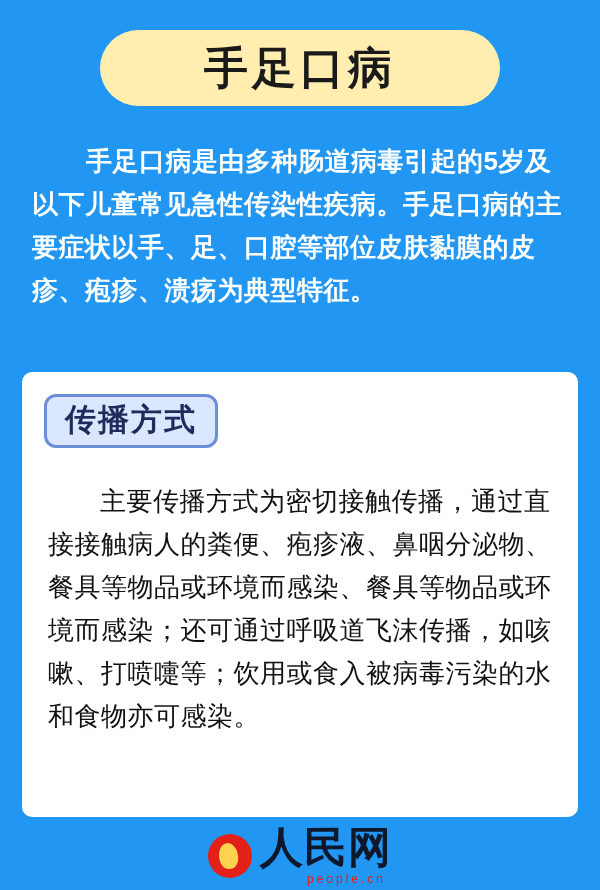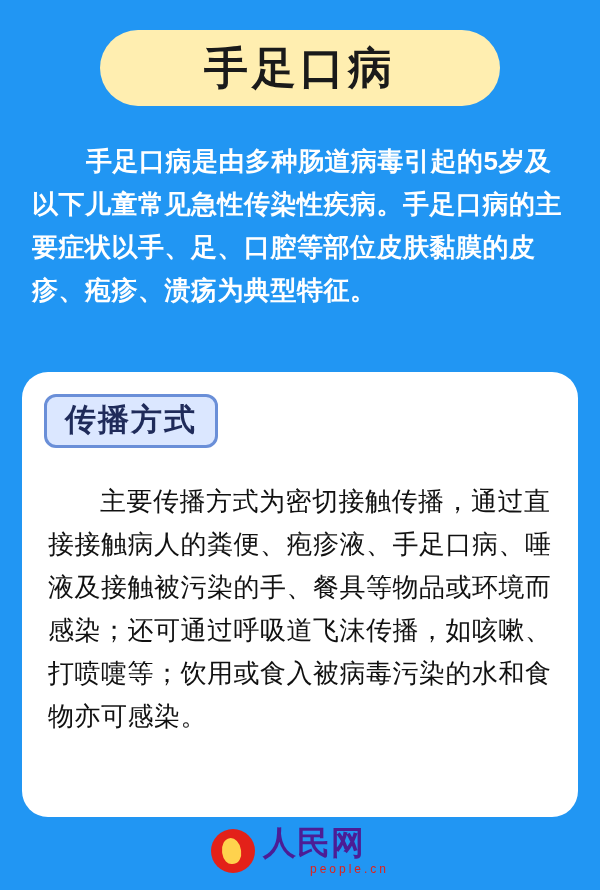--- a/index.html
+++ b/index.html
@@ -55,21 +55,21 @@
     letter-spacing: 0.5px;
   }
   
   .card {
     position: absolute;
     left: 22px;
     top: 372px;
     width: 556px;
     height: 445px;
     background: #ffffff;
-    border-radius: 26px;
+    border-radius: 10px;
     box-sizing: border-box;
     padding-left: 11px;
   }
   .card-tag {
     position: absolute;
     left: 22px;
     top: 22px;
     background: #dbe7ff;
     border: 3px solid #6a8fd8;
     border-radius: 12px;
@@ -123,23 +123,23 @@
     background: #ffd24d;
     transform: rotate(-8deg);
   }
   .logo-text-wrap {
     display: flex;
     flex-direction: column;
     align-items: flex-start;
     line-height: 1;
   }
   .logo-cn {
-    font-size: 33px;
+    font-size: 43px;
     font-weight: bold;
-    color: #4c1d95;
+    color: #0f172a;
     letter-spacing: 1px;
   }
   .logo-en {
     font-size: 12px;
     color: #e32119;
     letter-spacing: 3px;
     margin-top: 4px;
     margin-left: 2px;
     padding-left: 45px;
   }
@@ -152,21 +152,21 @@
   <div class="title-banner">
     <div class="title-text">手足口病</div>
   </div>
 
   <div class="intro">手足口病是由多种肠道病毒引起的5岁及以下儿童常见急性传染性疾病。手足口病的主要症状以手、足、口腔等部位皮肤黏膜的皮疹、疱疹、溃疡为典型特征。</div>
 
   <div class="card">
     <div class="card-tag">
       <span class="card-tag-text">传播方式</span>
     </div>
-    <div class="card-body">主要传播方式为密切接触传播，通过直接接触病人的粪便、疱疹液、手足口病、唾液及接触被污染的手、餐具等物品或环境而感染；还可通过呼吸道飞沫传播，如咳嗽、打喷嚏等；饮用或食入被病毒污染的水和食物亦可感染。</div>
+    <div class="card-body">主要传播方式为密切接触传播，通过直接接触病人的粪便、疱疹液、鼻咽分泌物、餐具等物品或环境而感染、餐具等物品或环境而感染；还可通过呼吸道飞沫传播，如咳嗽、打喷嚏等；饮用或食入被病毒污染的水和食物亦可感染。</div>
   </div>
 
   <div class="footer">
     <div class="logo-mark"></div>
     <div class="logo-text-wrap">
       <span class="logo-cn">人民网</span>
       <span class="logo-en">people.cn</span>
     </div>
   </div>
 

